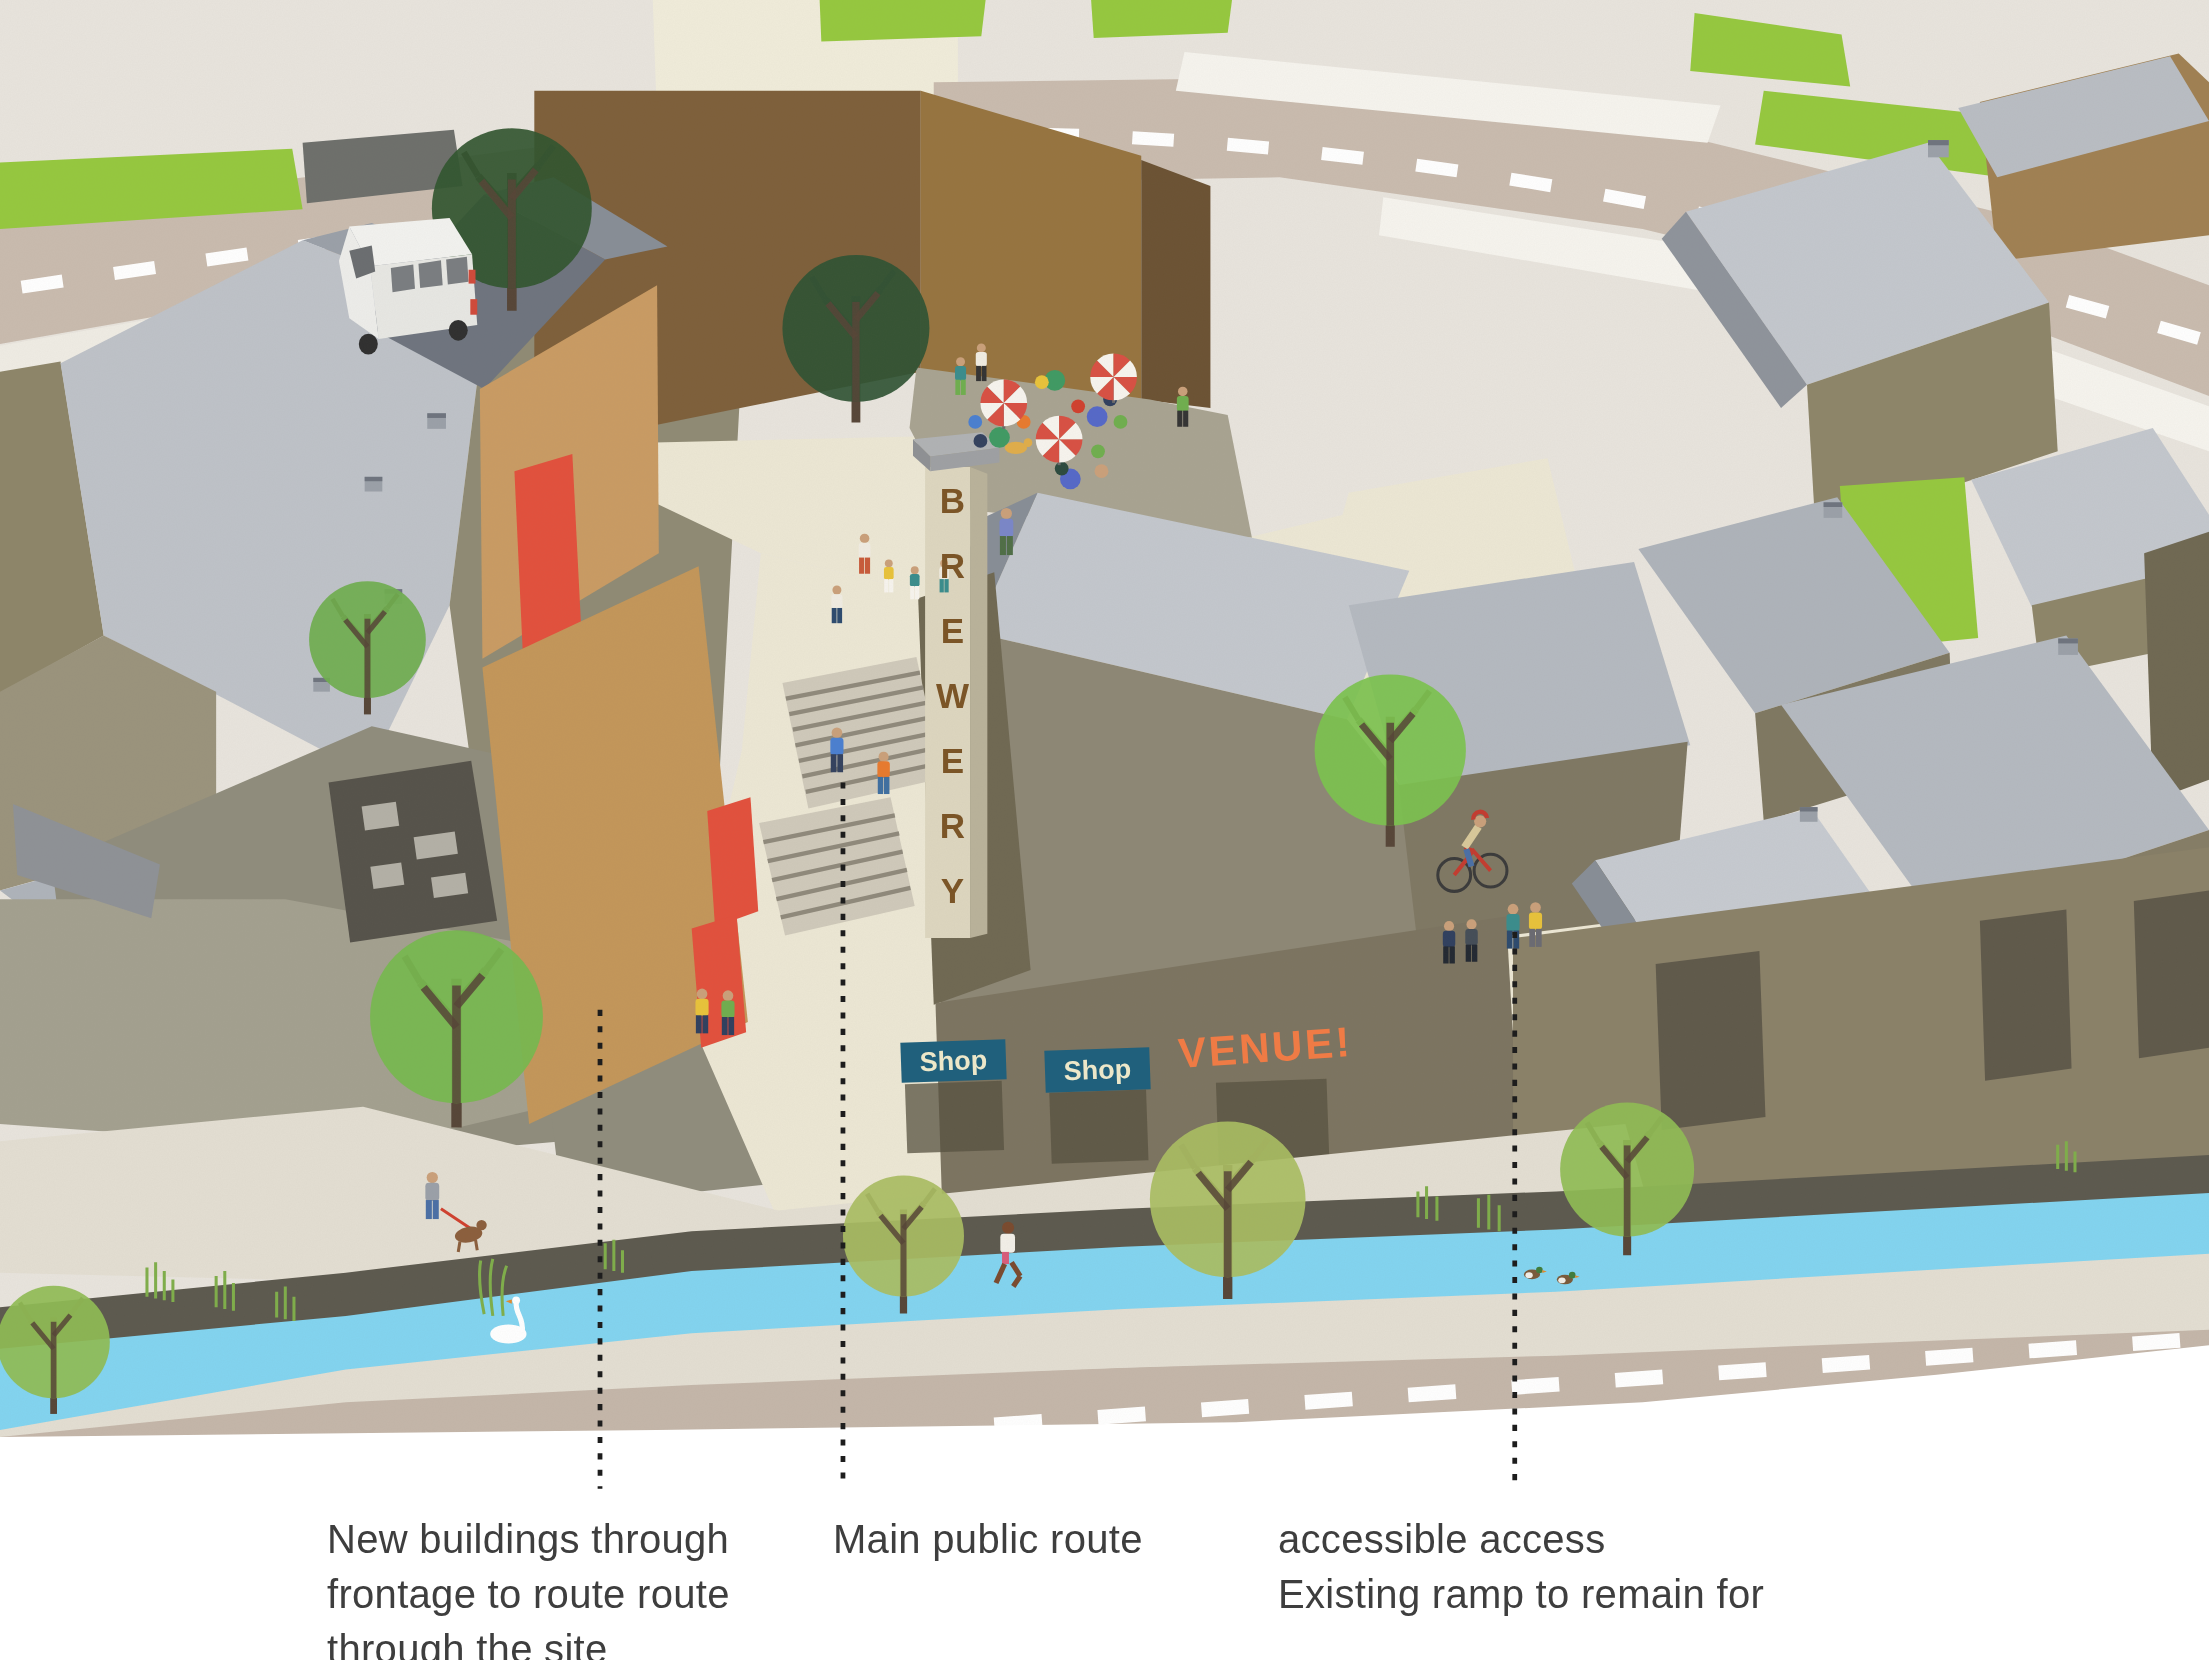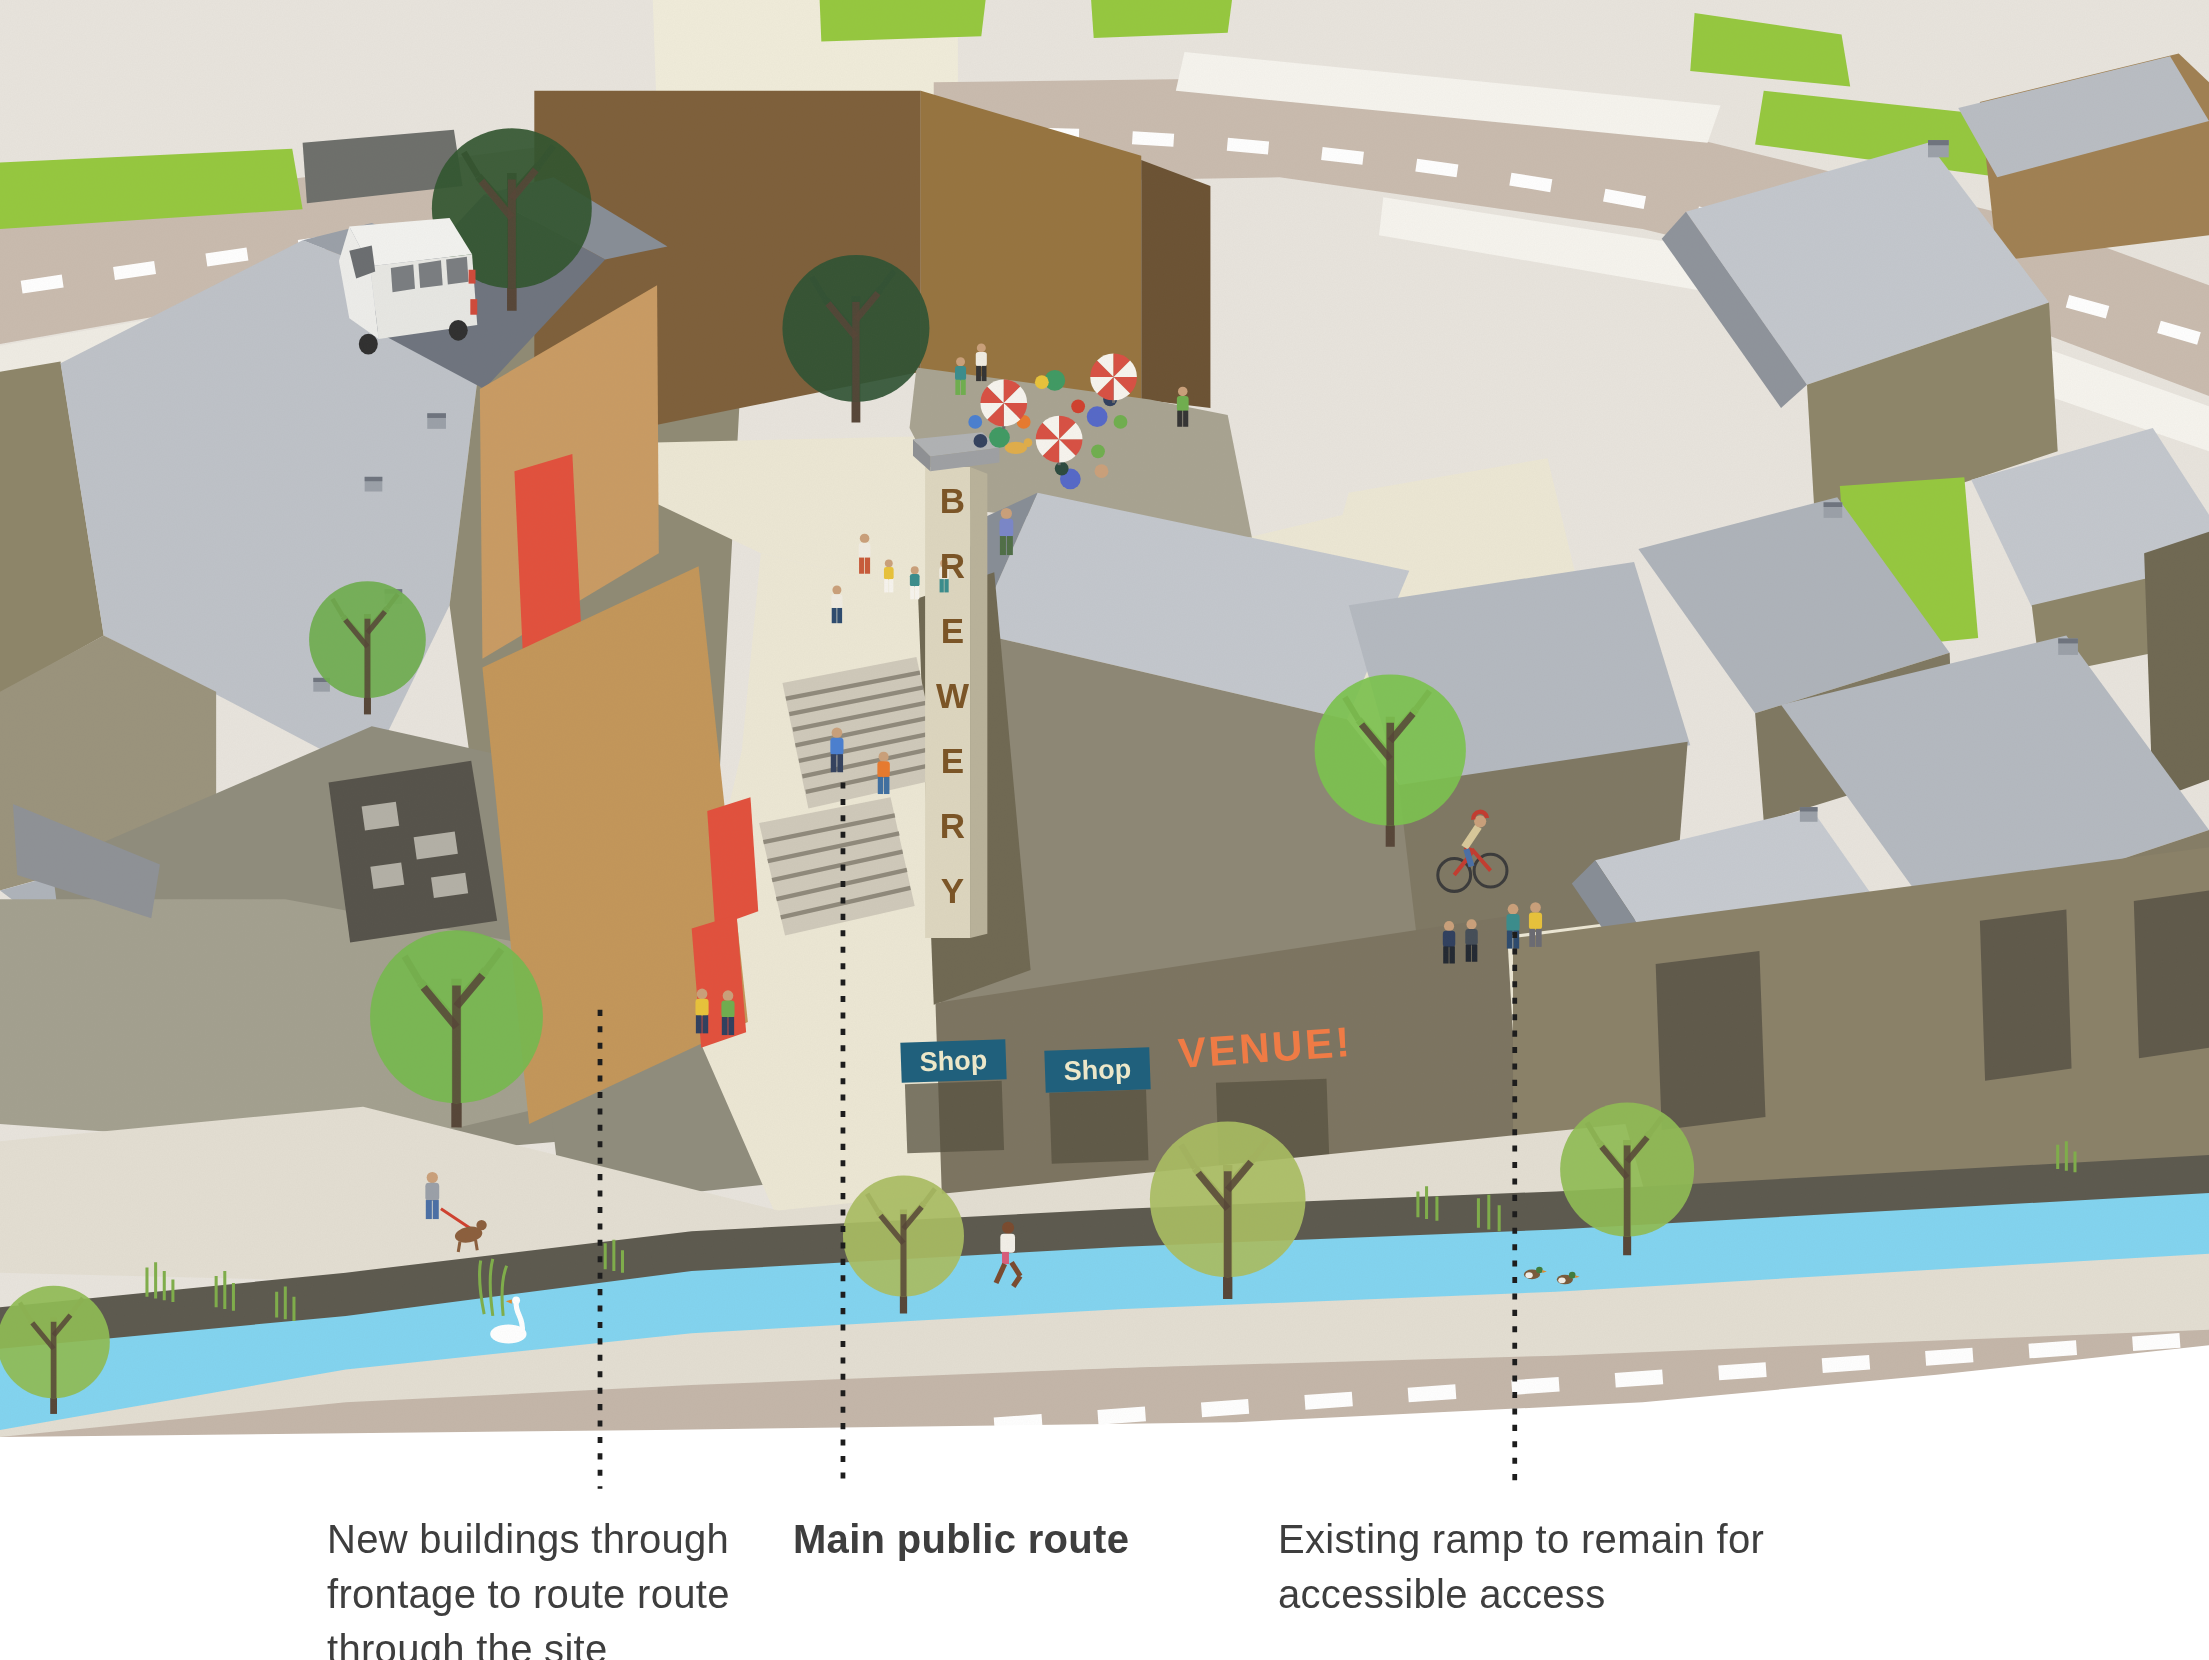--- a/index.html
+++ b/index.html
@@ -16,21 +16,21 @@
      font-size:42px;letter-spacing:2.6px;transform:rotate(-4deg);
      font-family:"Liberation Sans",sans-serif;}
   .brewery-sign{position:absolute;left:924px;top:481px;width:48px;height:450px;
      writing-mode:vertical-rl;text-orientation:upright;text-align:center;
      color:#7b5527;font-weight:bold;font-size:35px;letter-spacing:26px;
      font-family:"Liberation Sans",sans-serif;}
   
   .note{position:absolute;color:#3e3e3e;font-weight:300;font-size:40px;line-height:55px;
      letter-spacing:0.3px;white-space:nowrap;font-family:"Liberation Sans",sans-serif;}
   #note-new-buildings{left:327px;top:1512px;}
-  #note-main-route{left:793px;top:1512px;font-weight:bold;}
+  #note-main-route{left:833px;top:1512px;}
   #note-ramp{left:1278px;top:1512px;}
 </style>
 </head>
 <body>
 
 <div class="stage">
 
 <svg width="2209" height="1660" viewBox="0 0 2555 1920">
   <defs>
     <g id="tree">
@@ -365,18 +365,18 @@
 
 <div class="note" id="note-new-buildings">
   <div>New buildings through</div>
   <div>frontage to route route</div>
   <div>through the site</div>
 </div>
 <div class="note" id="note-main-route">
   <div>Main public route</div>
 </div>
 <div class="note" id="note-ramp">
+  <div>accessible access</div>
   <div>Existing ramp to remain for</div>
-  <div>accessible access</div>
 </div>
 
 </div>
 
 
 </body></html>

